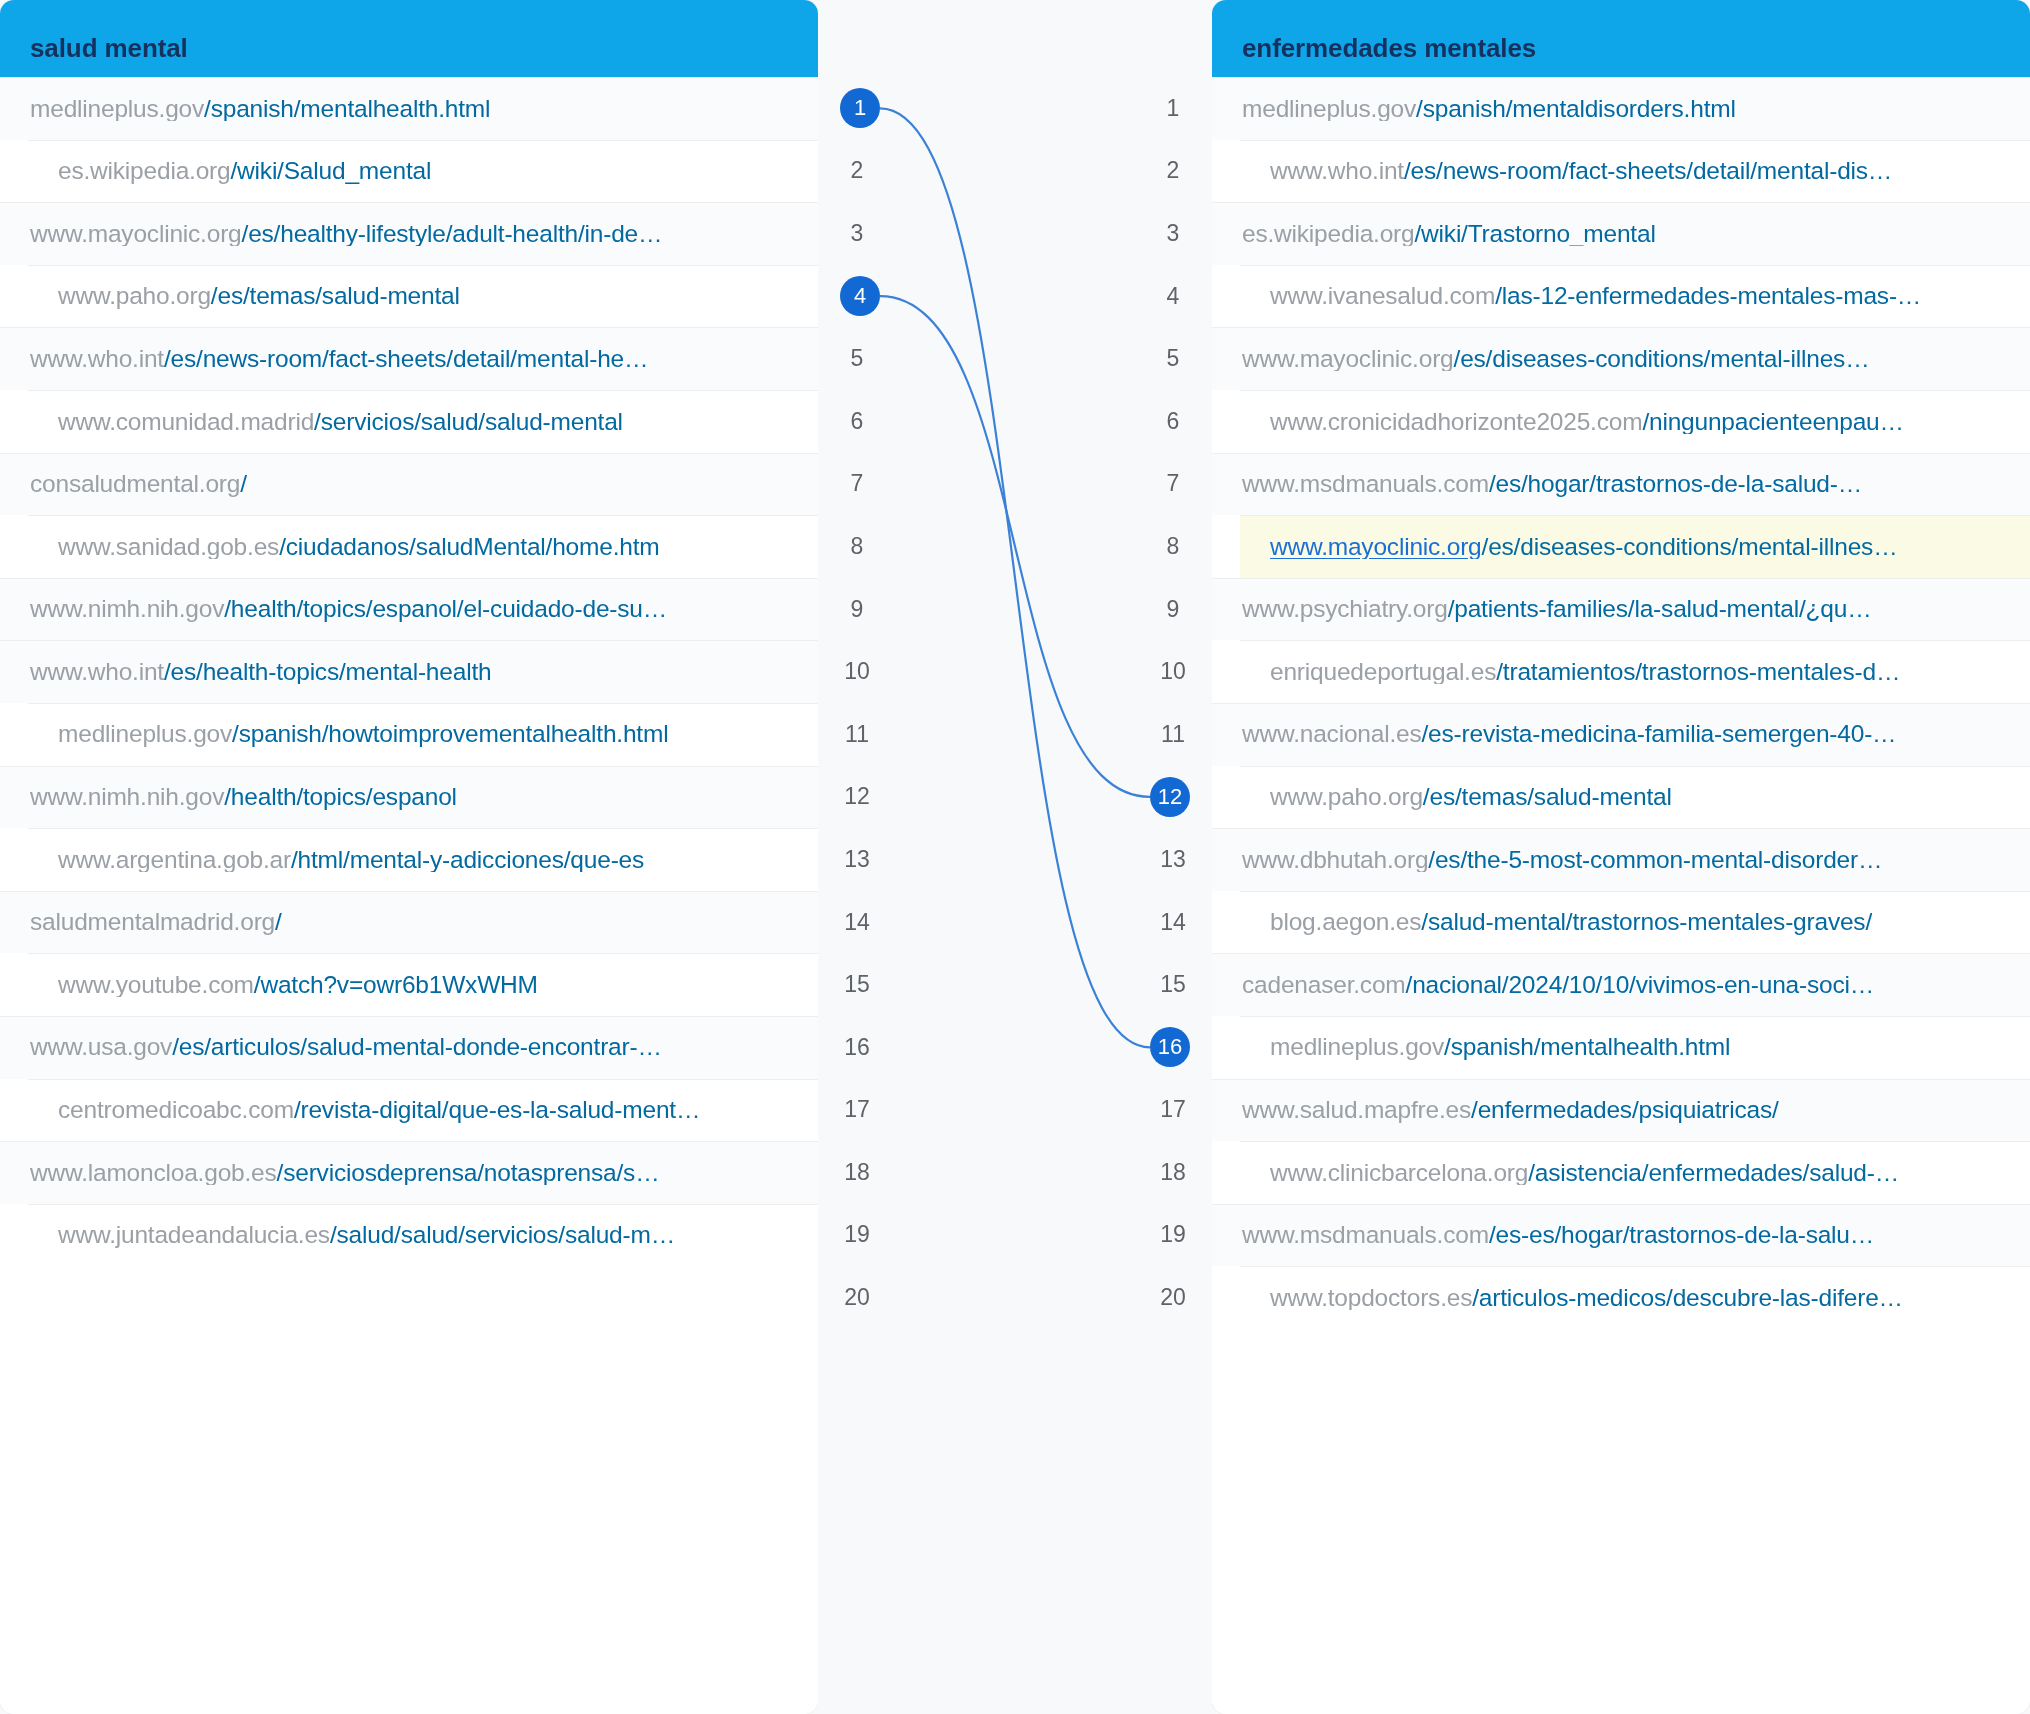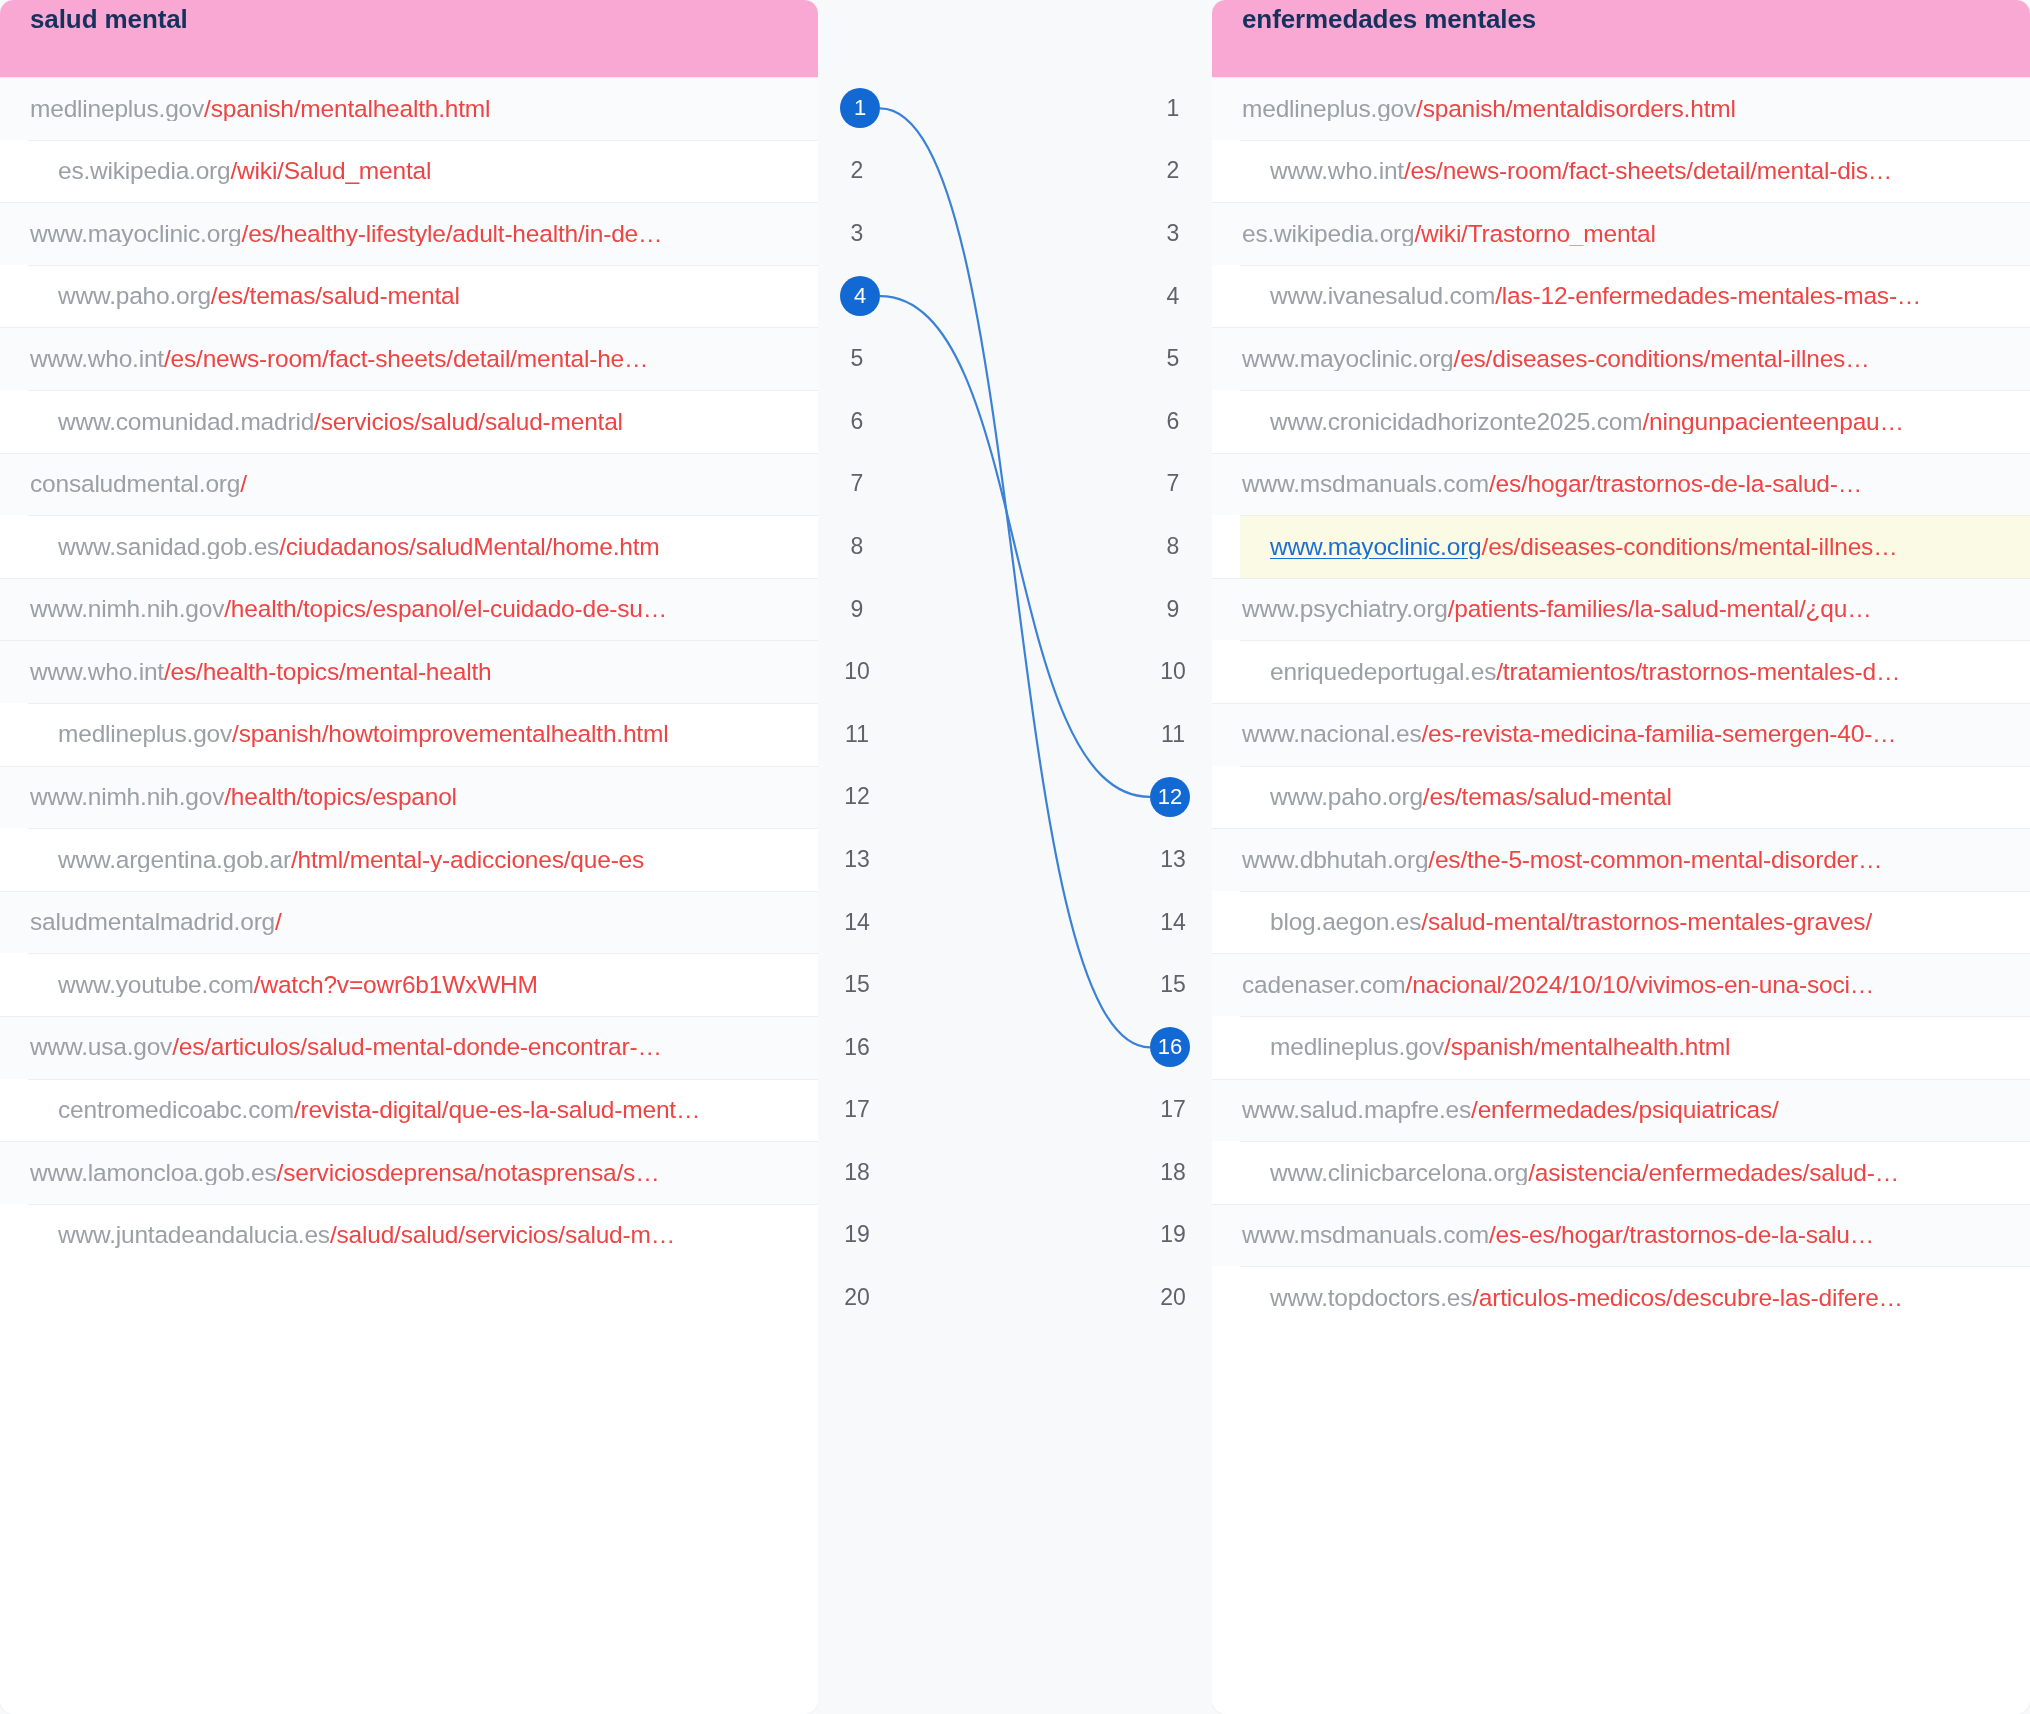--- a/index.html
+++ b/index.html
@@ -25,23 +25,23 @@
     border-radius: 14px;
     overflow: hidden;
     box-shadow: 0 0 0 1px rgba(0,0,0,0.035);
   }
   .panel-left  { margin-right: 0; }
   .panel-right { margin-left: 0; }
 
   .panel-head {
     height: 77px;
     display: flex;
-    align-items: flex-start;
-    padding: 4px 30px;
-    background: #f9a8d4;
+    align-items: flex-end;
+    padding: 13px 30px;
+    background: #0ea5e9;
   }
   .panel-title {
     font-size: 26px;
     font-weight: bold;
     color: #15325f;
     letter-spacing: -0.1px;
     white-space: nowrap;
   }
 
   .rows { display: block; }
@@ -59,21 +59,21 @@
 
   .url {
     font-size: 24.5px;
     line-height: 1;
     white-space: nowrap;
     overflow: hidden;
     color: #202124;
     letter-spacing: -0.2px;
   }
   .url .dom  { color: #9aa0a6; }
-  .url .path { color: #ef4444; font-weight: 500; }
+  .url .path { color: #0369a1; font-weight: 500; }
   .url.link .dom {
     color: #1a6fd4;
     text-decoration: underline;
     text-underline-offset: 3px;
   }
 
   
   .middle {
     position: relative;
     width: 394px;

